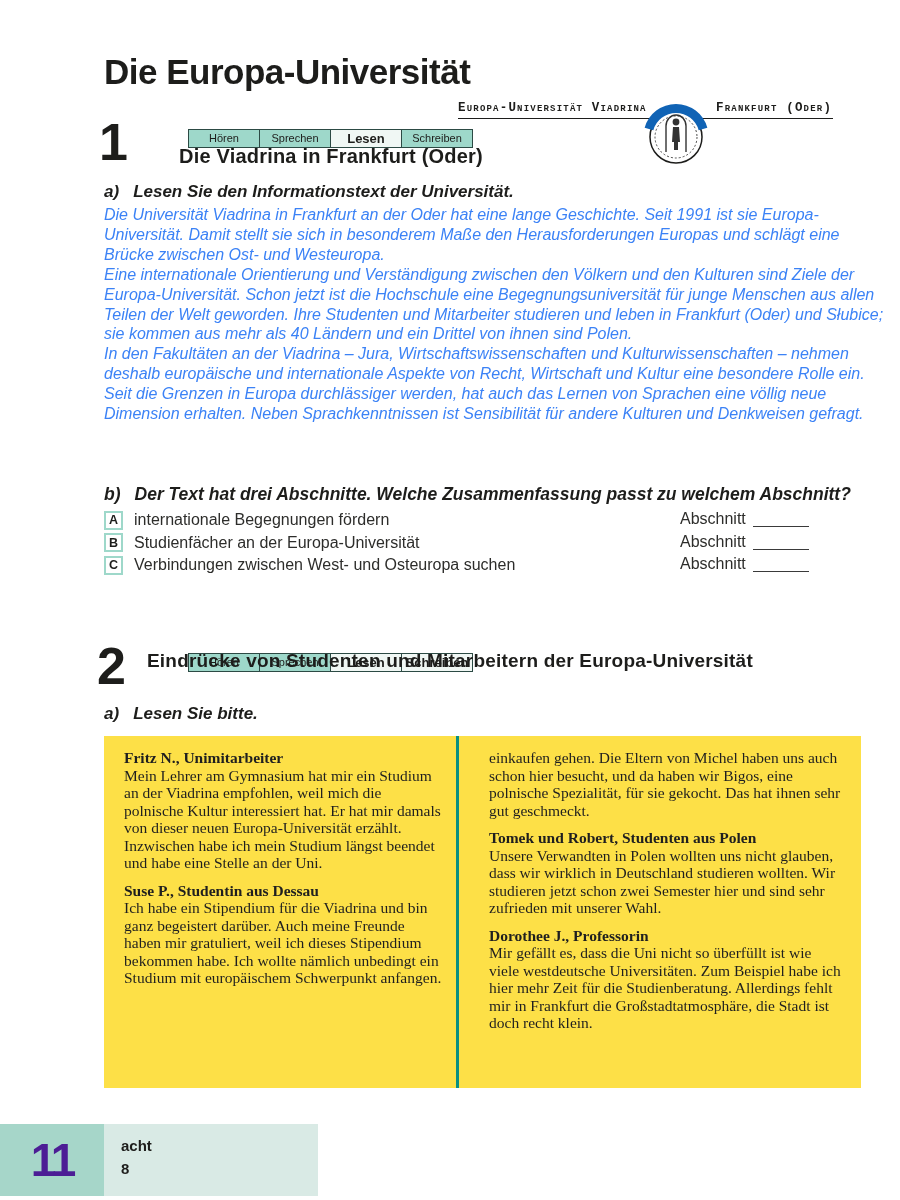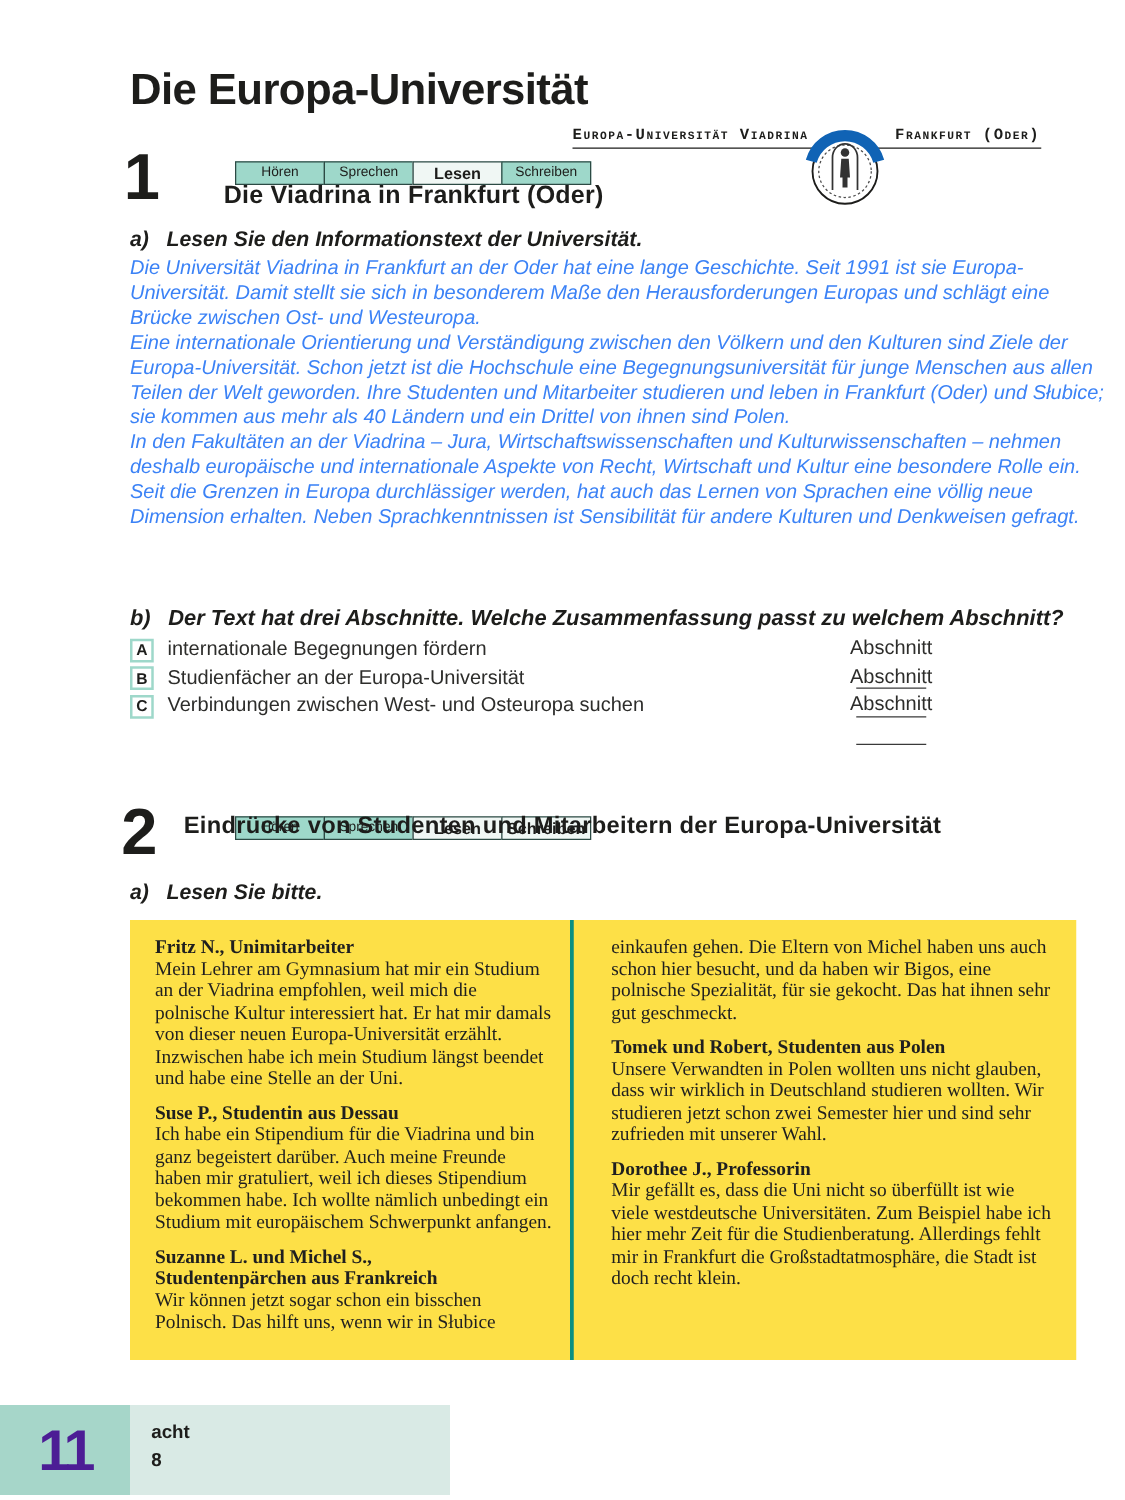--- a/index.html
+++ b/index.html
@@ -47,40 +47,40 @@
   .bodytext p { margin:0; }
 
   
   .items { position:absolute; left:104px; top:509px; width:775px; }
   .item-row { position:relative; height:22.5px; display:flex; align-items:center; }
   .letter-box { width:15px; height:15px; border:2px solid #9ed8ca; background:#ffffff;
                 font-weight:bold; font-size:12.5px; display:flex; align-items:center;
                 justify-content:center; margin-right:11px; flex:0 0 auto; }
   .item-text { font-size:16px; color:#2d2d2b; }
   .abschnitt { position:absolute; left:576px; top:1px; display:flex; align-items:center;
-               gap:7px; font-size:16px; color:#2d2d2b;flex-direction:column; }
+               gap:7px; font-size:16px; color:#2d2d2b; }
   .blank { display:inline-block; width:56px; height:15px; border-bottom:1.5px solid #3a3a3a; }
 
   
   .quote-box { position:absolute; left:104px; top:736px; width:757px; height:352px;
                background:#fde047; }
   .divider { position:absolute; left:352px; top:0; width:3px; height:352px; background:#0a8f81; }
   .col { position:absolute; top:13px; font-family:"Liberation Serif", serif;
          font-size:15.5px; line-height:17.5px; color:#1f1f1f; }
   .col-left  { left:20px;  width:318px; }
   .col-right { left:385px; width:352px; }
   .quote { margin:0 0 10px 0; }
   .quote-name { font-weight:bold; }
   .quote-name:empty { display:none; }
 
   
   .footer-dark { position:absolute; left:0; top:1124px; width:104px; height:72px;
                  background:#a6d6c9; display:flex; align-items:center; justify-content:center; }
   .footer-num { font-size:46px; font-weight:bold; color:#4c1d95; letter-spacing:-3px; }
-  .footer-light { position:absolute; left:104px; top:1124px; width:256px; height:72px;
+  .footer-light { position:absolute; left:104px; top:1124px; width:214px; height:72px;
                   background:#d9eae5; }
   .page-word { position:absolute; left:17px; top:13px; font-size:15px; font-weight:bold; }
   .page-num  { position:absolute; left:17px; top:36px; font-size:15px; font-weight:bold; }
 </style>
 </head>
 <body>
 
 <div class="page">
 
   <div class="title">Die Europa-Universität</div>
@@ -169,25 +169,20 @@
     <div class="divider"></div>
     <div class="col col-left">
       <p class="quote">
         <span class="quote-name">Fritz N., Unimitarbeiter</span><br>
         <span>Mein Lehrer am Gymnasium hat mir ein Studium an der Viadrina empfohlen, weil mich die polnische Kultur interessiert hat. Er hat mir damals von dieser neuen Europa-Universität erzählt. Inzwischen habe ich mein Studium längst beendet und habe eine Stelle an der Uni.</span>
       </p>
       <p class="quote">
         <span class="quote-name">Suse P., Studentin aus Dessau</span><br>
         <span>Ich habe ein Stipendium für die Viadrina und bin ganz begeistert darüber. Auch meine Freunde haben mir gratuliert, weil ich dieses Stipendium bekommen habe. Ich wollte nämlich unbedingt ein Studium mit europäischem Schwerpunkt anfangen.</span>
       </p>
-      <p class="quote">
-        <span class="quote-name">Suzanne L. und Michel S.,</span><br>
-        <span class="quote-name">Studentenpärchen aus Frankreich</span><br>
-        <span>Wir können jetzt sogar schon ein bisschen Polnisch. Das hilft uns, wenn wir in Słubice</span>
-      </p>
     </div>
     <div class="col col-right">
       <p class="quote">
         <span>einkaufen gehen. Die Eltern von Michel haben uns auch schon hier besucht, und da haben wir Bigos, eine polnische Spezialität, für sie gekocht. Das hat ihnen sehr gut geschmeckt.</span>
       </p>
       <p class="quote">
         <span class="quote-name">Tomek und Robert, Studenten aus Polen</span><br>
         <span>Unsere Verwandten in Polen wollten uns nicht glauben, dass wir wirklich in Deutschland studieren wollten. Wir studieren jetzt schon zwei Semester hier und sind sehr zufrieden mit unserer Wahl.</span>
       </p>
       <p class="quote">

